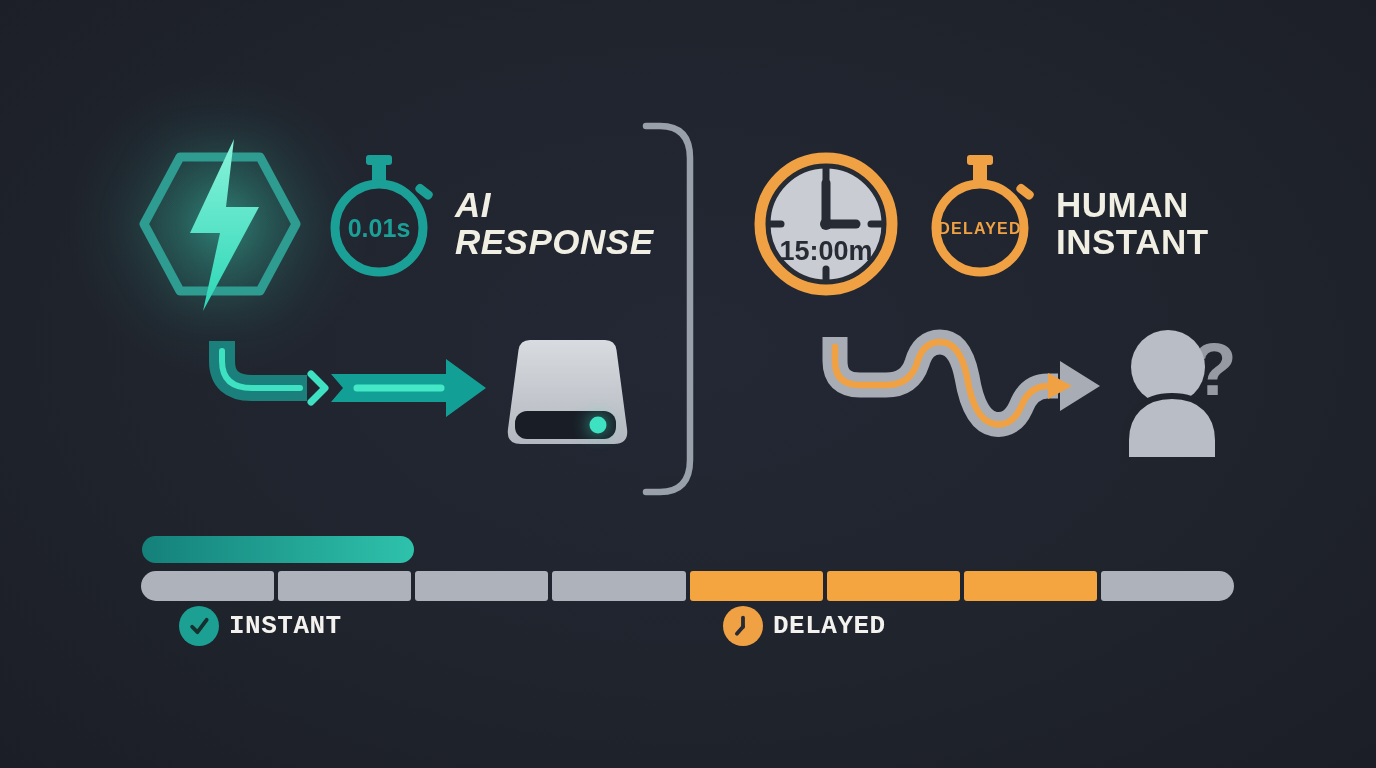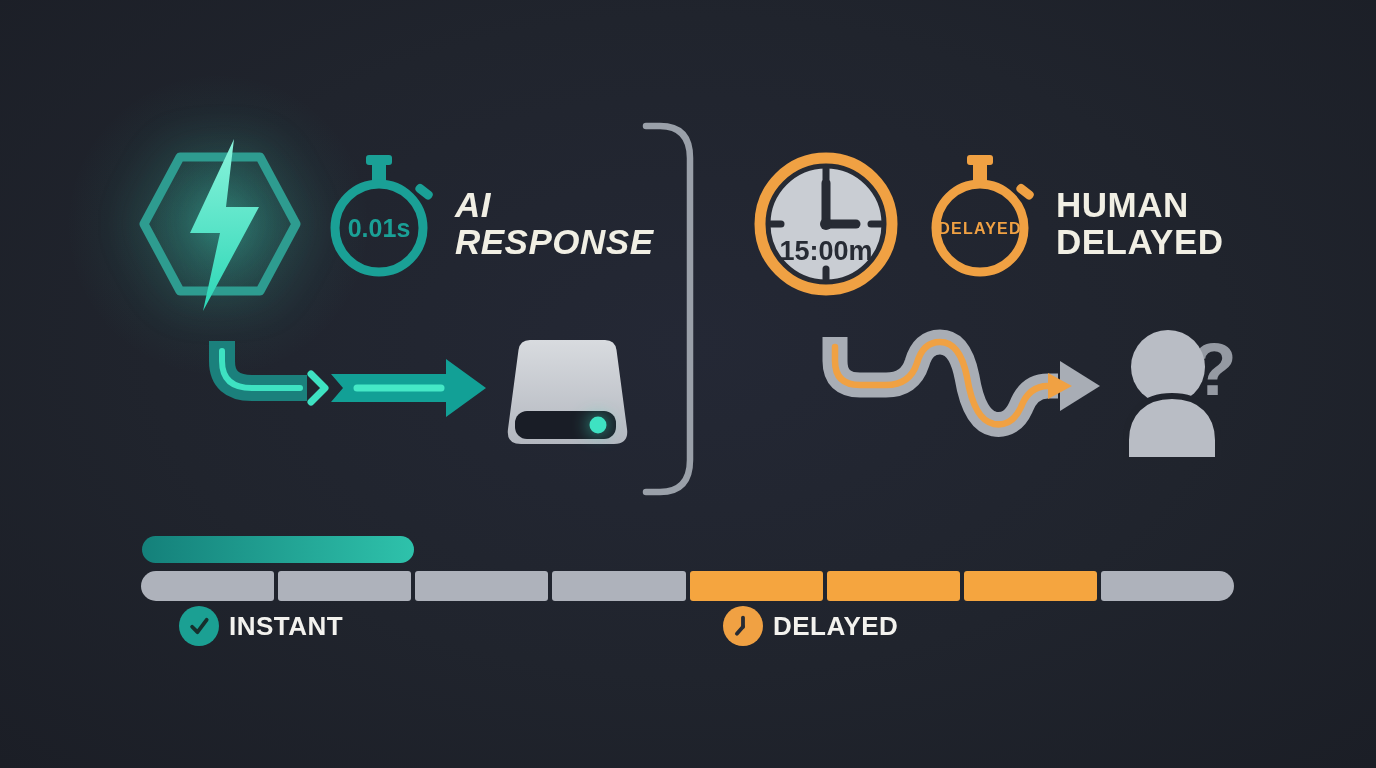--- a/index.html
+++ b/index.html
@@ -51,21 +51,21 @@
   .person-body{stroke:var(--bg);stroke-width:6;}
   .qmark{fill:#959aa3;font-weight:bold;font-size:74px;}
   .pill{left:142px;top:536px;width:272px;height:27px;border-radius:14px;
     background:linear-gradient(90deg,var(--teal-pill-a),var(--teal-pill-b));}
   .timeline{left:141px;top:571px;width:1093px;height:30px;display:flex;gap:4px;}
   .segment{flex:1;height:30px;border-radius:3px;}
   .legend{display:flex;align-items:center;gap:10px;}
   .legend-circle{width:40px;height:40px;border-radius:50%;display:flex;align-items:center;justify-content:center;}
   .legend-circle.teal{background:#1ba093;}
   .legend-circle.orange{background:var(--orange);}
-  .legend-text{font-weight:bold;font-size:26px;letter-spacing:.5px;color:var(--white);}
+  .legend-text{font-weight:bold;font-size:26px;letter-spacing:.5px;color:var(--white);font-family:Liberation Mono, monospace;}
   .mini{stroke:#16302d;stroke-width:5;stroke-linecap:round;stroke-linejoin:round;fill:none;}
   .mini-dark{stroke:var(--dark);stroke-width:5;stroke-linecap:round;fill:none;}
   .hex-glow{filter:drop-shadow(0 0 22px rgba(62,226,194,.28));}
 </style>
 </head>
 <body>
 
 <div class="abs glow-spot" style="left:48px;top:65px;"></div>
 
 <svg class="abs hex-glow" style="left:130px;top:125px;" width="180" height="195" viewBox="0 0 180 195">
@@ -131,21 +131,21 @@
 </svg>
 
 <svg class="abs" style="left:926px;top:150px;" width="112" height="140" viewBox="0 0 112 140">
   <rect class="sw-part-orange" x="41" y="5" width="26" height="10" rx="3"></rect>
   <rect class="sw-part-orange" x="47" y="14" width="14" height="16"></rect>
   <rect class="sw-part-orange" x="90" y="35" width="19" height="9" rx="4" transform="rotate(38 96 40)"></rect>
   <circle class="sw-ring-orange" cx="54" cy="78" r="44"></circle>
   <text class="sw-text-orange" x="54" y="84" text-anchor="middle">DELAYED</text>
 </svg>
 
-<div class="abs heading" style="left:1056px;top:186px;width:235px;">HUMAN DELAYED</div>
+<div class="abs heading" style="left:1056px;top:186px;width:235px;">HUMAN INSTANT</div>
 
 <svg class="abs" style="left:810px;top:325px;" width="300" height="130" viewBox="0 0 300 130">
   <path class="wavy-gray" d="M 25,12 L 25,36 Q 25,60 50,60 L 76,60 Q 100,60 107,38 Q 113,17 130,17 Q 150,17 157,52 Q 164,95 184,99 Q 202,102 211,82 Q 219,61 238,61 L 248,61"></path>
   <polygon class="gray-fill" points="250,36 290,61 250,86"></polygon>
   <path class="wavy-orange" d="M 25,22 L 25,36 Q 25,60 50,60 L 76,60 Q 100,60 107,38 Q 113,17 130,17 Q 150,17 157,52 Q 164,95 184,99 Q 202,102 211,82 Q 219,61 238,61 L 240,61"></path>
   <polygon class="orange-fill" points="238,48 262,61 238,74"></polygon>
 </svg>
 
 <svg class="abs" style="left:1115px;top:328px;" width="150" height="132" viewBox="0 0 150 132">
   <text class="qmark" x="99" y="67" text-anchor="middle">?</text>

